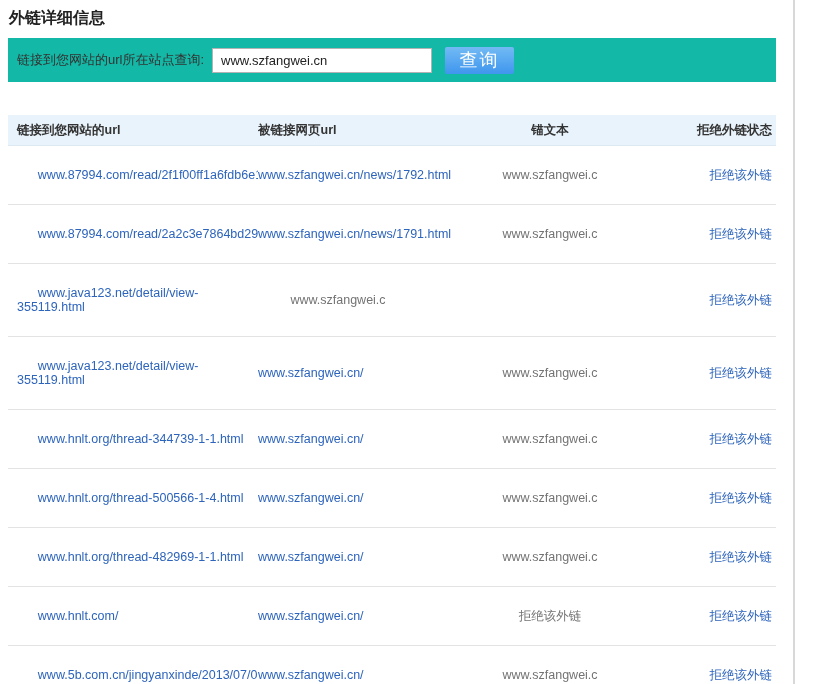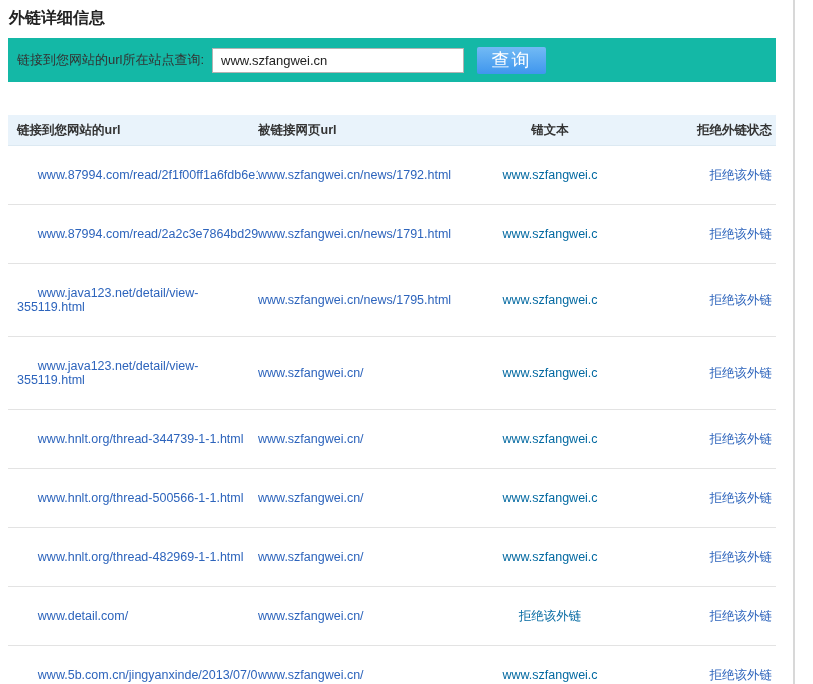--- a/index.html
+++ b/index.html
@@ -8,42 +8,42 @@
   .page { position:relative; width:813px; height:684px; }
   .right-border { position:absolute; top:0; left:793px; width:2px; height:684px;
                   background:#d8d8d8; }
   .content { position:absolute; top:0; left:8px; width:768px; }
 
   .page-title { font-size:16px; font-weight:bold; color:#222; padding:8px 0 9px 1px; }
 
   .search-bar { background:#14b8a6; height:44px; display:flex; align-items:center;
                 padding-left:9px; }
   .search-label { font-size:13px; color:#333; margin-right:8px; }
-  .search-input { width:252px; height:25px; border:1px solid #b3b3b3; background:#fff;
+  .search-input { width:220px; height:25px; border:1px solid #b3b3b3; background:#fff;
                   font-size:13px; color:#222; padding:0 8px;
                   font-family:"Liberation Sans","DejaVu Sans",sans-serif; outline:none; }
   .query-button { margin-left:13px; width:69px; height:27px; border:none; cursor:pointer;
                   background:linear-gradient(#72baf4,#3f96ee); color:#fff; font-size:18px;
                   border-radius:2px; letter-spacing:2px;
                   font-family:"Liberation Sans","DejaVu Sans",sans-serif; }
 
   .ltable { margin-top:8px; }
   .trow { display:flex; align-items:center; width:768px; border-bottom:1px solid #e3e3e3;
           font-size:12.5px; line-height:14px; }
   .thead { background:#e9f3fb; border-bottom:1px solid #dce9f2; font-weight:bold;
            color:#333; height:31px;margin-top:33px; }
   .thead .cell { padding-top:0; padding-bottom:0; }
   .cell { padding:8px 0; }
   .c1 { flex:0 0 250px; padding-left:9px; overflow:hidden; white-space:pre; }
   .c2 { flex:0 0 212px; overflow:hidden; white-space:nowrap; }
   .c3 { flex:0 0 160px; text-align:center; overflow:hidden; white-space:nowrap; }
   .c4 { flex:1 1 auto; text-align:right; padding-right:4px; white-space:nowrap; }
 
   a.blue { color:#2d64bc; text-decoration:none; cursor:pointer; }
-  .anchor-text { color:#0369a1; }
+  .anchor-text { color:#737373; }
 </style>
 </head>
 <body>
 
 <div class="page">
   <div class="content">
 
     <div class="page-title">外链详细信息</div>
 
     <div class="search-bar">
@@ -88,23 +88,20 @@
     <div class="cell c4">
       <a class="blue">拒绝该外链</a>
     </div>
   </div>
 
   <div class="trow">
     <div class="cell c1">
       <a class="blue">www.java123.net/detail/view-
 355119.html</a>
     </div>
-    <div class="cell c2">
-      <a class="blue">www.szfangwei.cn/news/1795.html</a>
-    </div>
     <div class="cell c3">
       <span class="anchor-text">www.szfangwei.c</span>
     </div>
     <div class="cell c4">
       <a class="blue">拒绝该外链</a>
     </div>
   </div>
 
   <div class="trow">
     <div class="cell c1">
@@ -132,21 +129,21 @@
     <div class="cell c3">
       <span class="anchor-text">www.szfangwei.c</span>
     </div>
     <div class="cell c4">
       <a class="blue">拒绝该外链</a>
     </div>
   </div>
 
   <div class="trow">
     <div class="cell c1">
-      <a class="blue">www.hnlt.org/thread-500566-1-1.html</a>
+      <a class="blue">www.hnlt.org/thread-500566-1-4.html</a>
     </div>
     <div class="cell c2">
       <a class="blue">www.szfangwei.cn/</a>
     </div>
     <div class="cell c3">
       <span class="anchor-text">www.szfangwei.c</span>
     </div>
     <div class="cell c4">
       <a class="blue">拒绝该外链</a>
     </div>
@@ -162,21 +159,21 @@
     <div class="cell c3">
       <span class="anchor-text">www.szfangwei.c</span>
     </div>
     <div class="cell c4">
       <a class="blue">拒绝该外链</a>
     </div>
   </div>
 
   <div class="trow">
     <div class="cell c1">
-      <a class="blue">www.detail.com/</a>
+      <a class="blue">www.hnlt.com/</a>
     </div>
     <div class="cell c2">
       <a class="blue">www.szfangwei.cn/</a>
     </div>
     <div class="cell c3">
       <span class="anchor-text">拒绝该外链</span>
     </div>
     <div class="cell c4">
       <a class="blue">拒绝该外链</a>
     </div>

